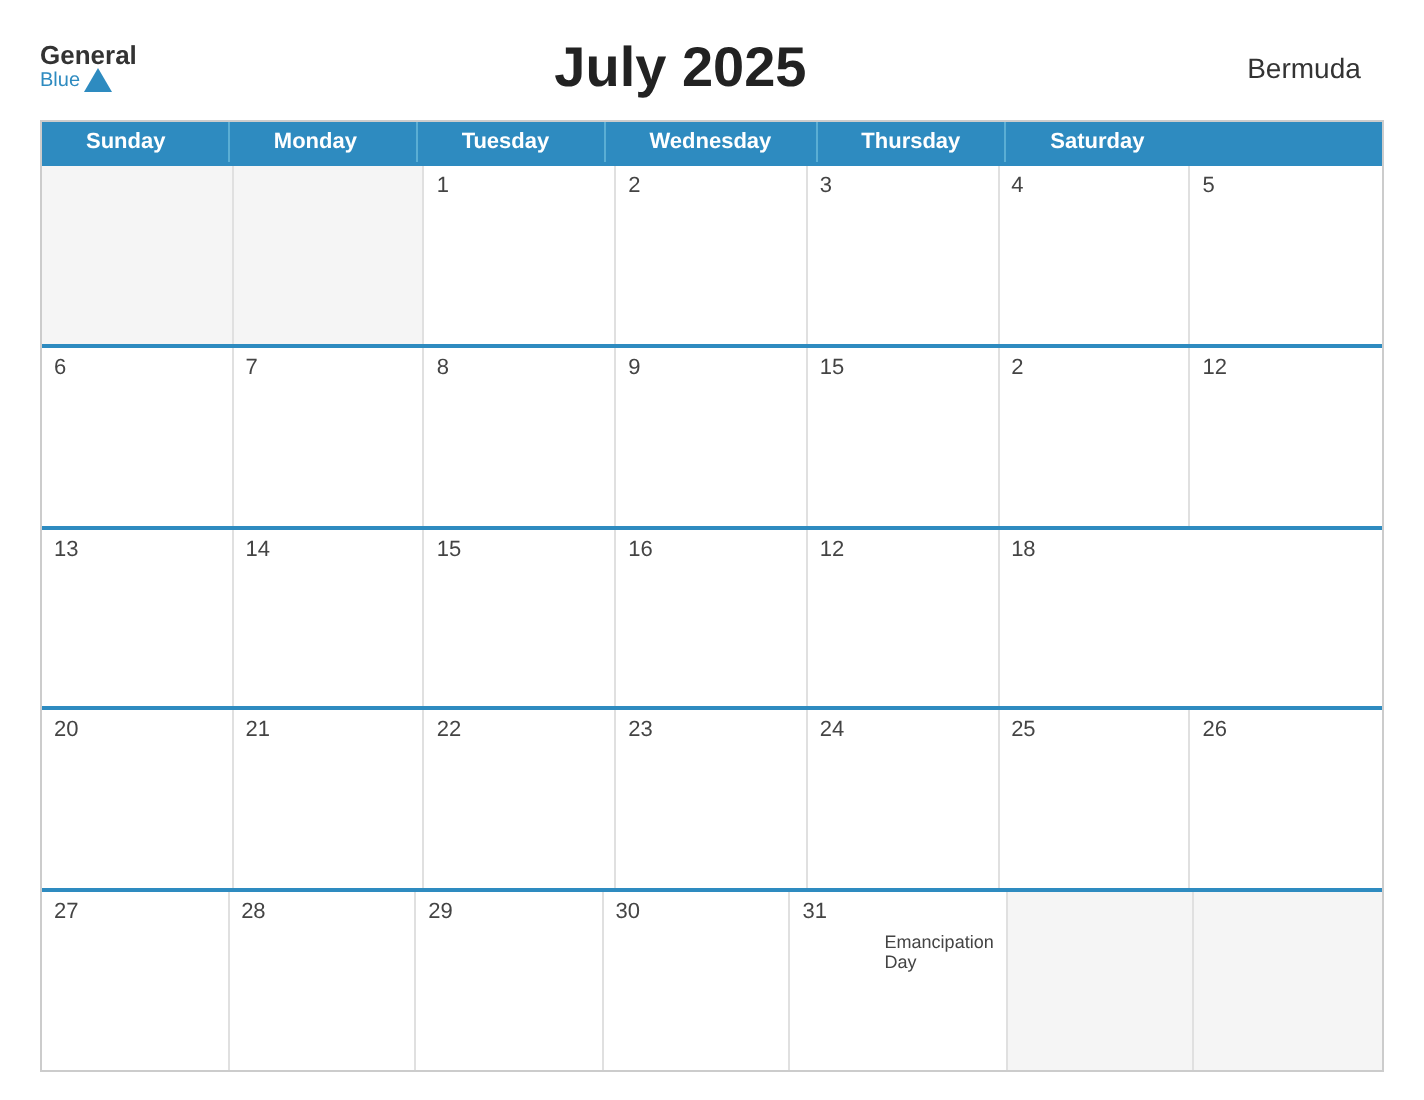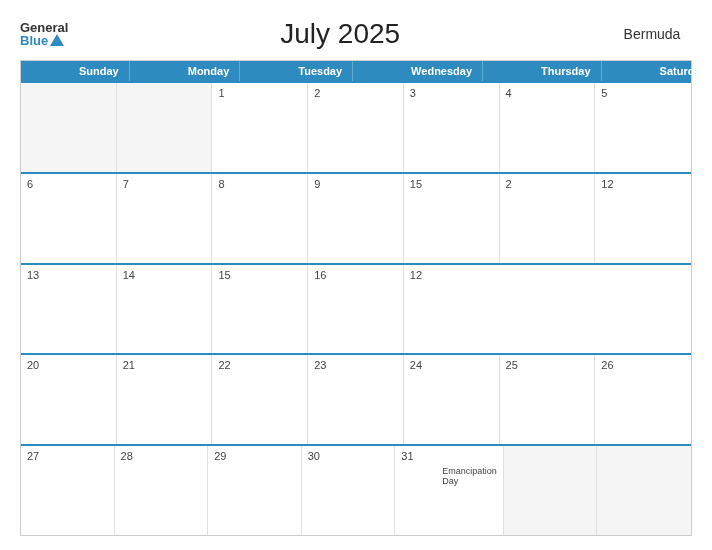--- a/index.html
+++ b/index.html
@@ -27,39 +27,39 @@
       display: flex;
       flex-direction: column;
       line-height: 1;
     }
     .logo-general {
       font-size: 13px;
       font-weight: bold;
       color: #333;
     }
     .logo-blue {
-      font-size: 13px;
-      font-weight: bold;
+      font-size: 10px;
+      font-weight: normal;
       color: #2e8bc0;
       display: flex;
       align-items: center;
     }
     .logo-triangle {
       width: 0;
       height: 0;
       border-left: 7px solid transparent;
       border-right: 7px solid transparent;
       border-bottom: 12px solid #2e8bc0;
       display: inline-block;
       margin-left: 2px;
       margin-bottom: 1px;
     }
     .calendar-title {
       font-size: 28px;
-      font-weight: normal;
+      font-weight: bold;
       color: #222;
       text-align: center;
       flex: 1;
     }
     .region {
       font-size: 14px;
       color: #333;
       text-align: center;
       min-width: 80px;
     }
@@ -71,24 +71,23 @@
     }
     .day-headers {
       display: grid;
       grid-template-columns: repeat(7, 1fr);
       background: #2e8bc0;
     }
     .day-header {
       color: #fff;
       font-size: 11px;
       font-weight: bold;
-      padding: 4px 10px;
+      padding: 4px 22px;
       text-align: left;
       border-right: 1px solid #5aaed4;
-      margin-left: 48px;
     }
     .day-header:last-child {
       border-right: none;
     }
     .calendar-body {
       flex: 1;
       display: flex;
       flex-direction: column;
     }
     .week-row {
@@ -202,20 +201,23 @@
           </div>
           <div class="day-cell">
             <span class="day-number">15</span>
           </div>
           <div class="day-cell">
             <span class="day-number">16</span>
           </div>
           <div class="day-cell">
             <span class="day-number">12</span>
           </div>
+          <div class="day-cell">
+            <span class="day-number">18</span>
+          </div>
         </div>
         <div class="week-row">
           <div class="day-cell">
             <span class="day-number">20</span>
           </div>
           <div class="day-cell">
             <span class="day-number">21</span>
           </div>
           <div class="day-cell">
             <span class="day-number">22</span>

